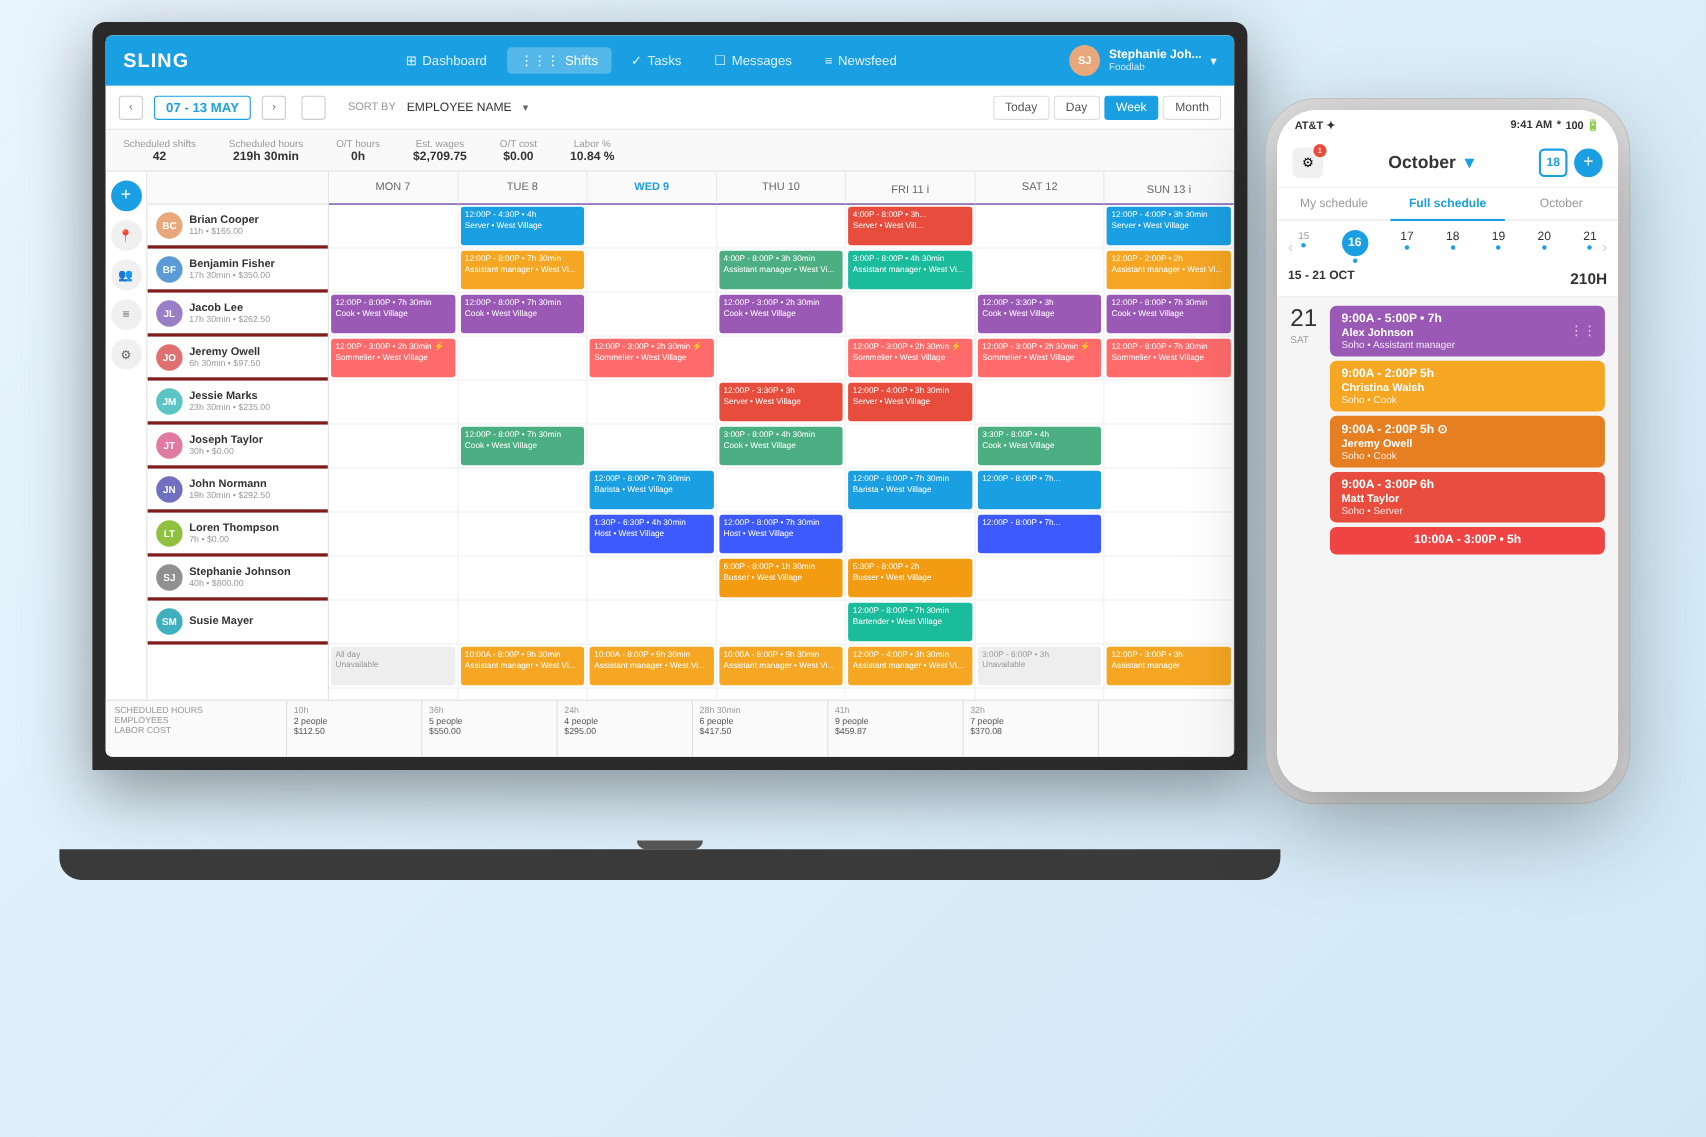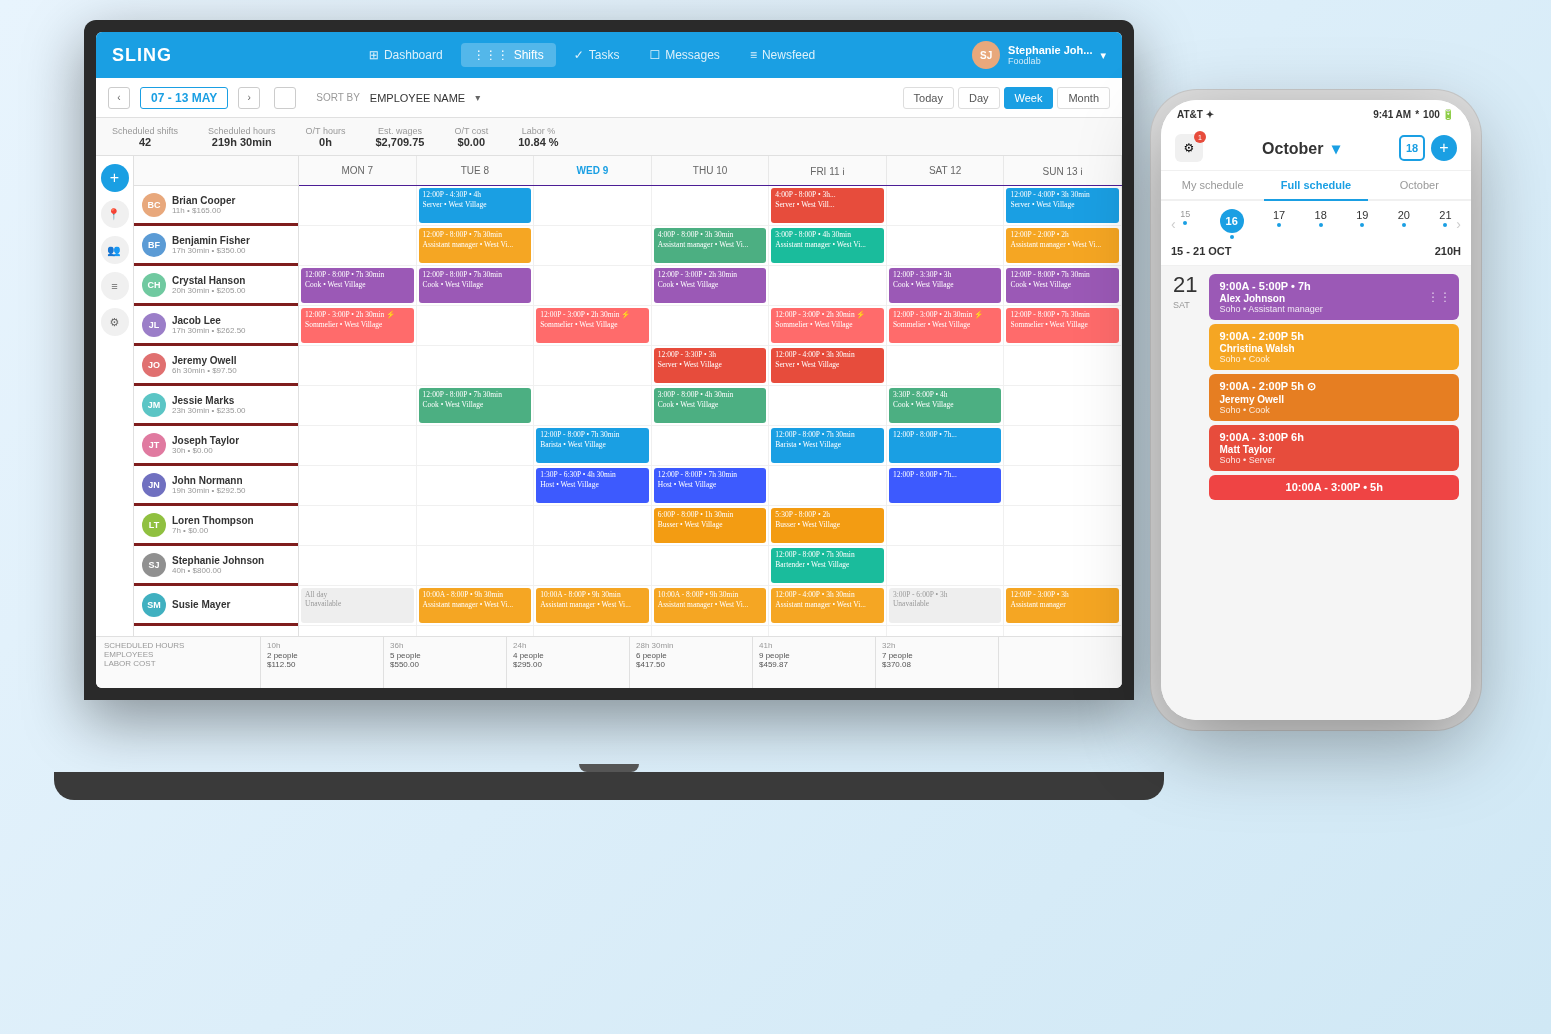--- a/index.html
+++ b/index.html
@@ -257,21 +257,20 @@
       border-right: 1px solid #e8e8e8;
     }
     .day-header.today { color: #1a9fe3; font-weight: 700; }
     .grid-body {
       overflow: hidden;
     }
     .grid-row {
       display: flex;
       height: 40px;
       border-bottom: 1px solid #f0f0f0;
-      font-family: Liberation Serif, serif;
     }
     .grid-cell {
       flex: 1;
       border-right: 1px solid #f0f0f0;
       position: relative;
       padding: 2px;
       display: flex; flex-direction: column; gap: 1px;
     }
 
     
@@ -441,21 +440,21 @@
     }
     .week-arrow { color: #ccc; font-size: 14px; cursor: pointer; }
     .week-dot { width: 4px; height: 4px; border-radius: 50%; background: #1a9fe3; margin: 2px auto 0; }
 
     .week-range-label {
       font-size: 11px;
       color: #333;
       font-weight: 600;
     }
     .week-hours {
-      font-size: 11px;
+      font-size: 14px;
       color: #333;
       font-weight: 600;
     }
     .week-range-row {
       display: flex;
       justify-content: space-between;
       margin-top: 6px;
     }
 
     
@@ -612,27 +611,20 @@
               </div>
             </div>
             <div class="employee-row">
               <div class="emp-avatar av-blue">BF</div>
               <div class="emp-info">
                 <span class="emp-name">Benjamin Fisher</span>
                 <span class="emp-detail">17h 30min • $350.00</span>
               </div>
             </div>
             <div class="employee-row">
-              <div class="emp-avatar av-green">CH</div>
-              <div class="emp-info">
-                <span class="emp-name">Crystal Hanson</span>
-                <span class="emp-detail">20h 30min • $205.00</span>
-              </div>
-            </div>
-            <div class="employee-row">
               <div class="emp-avatar av-purple">JL</div>
               <div class="emp-info">
                 <span class="emp-name">Jacob Lee</span>
                 <span class="emp-detail">17h 30min • $262.50</span>
               </div>
             </div>
             <div class="employee-row">
               <div class="emp-avatar av-red">JO</div>
               <div class="emp-info">
                 <span class="emp-name">Jeremy Owell</span>

